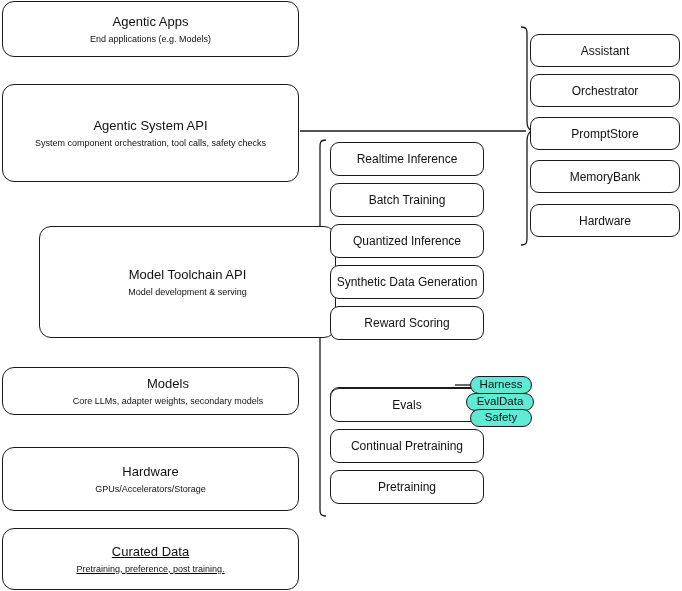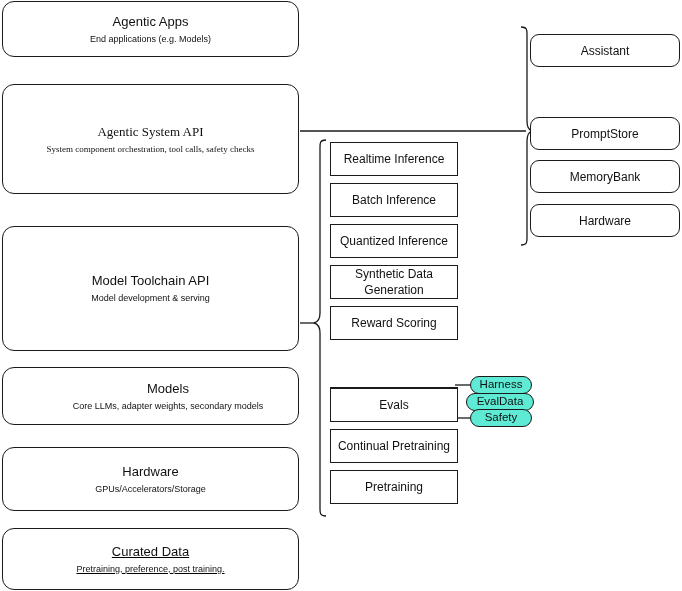--- a/index.html
+++ b/index.html
@@ -45,23 +45,23 @@
     color: #111111;
   }
   
   .layer {
     left: 2px;
     width: 297px;
   }
   
   .cap {
     left: 330px;
-    width: 128px;
+    width: 154px;
     height: 34px;
-    border-radius: 0;
+    border-radius: 9px;
     border-width: 1.3px;
   }
   .cap .title { font-size: 12px; }
   
   .comp {
     left: 530px;
     width: 150px;
     height: 33px;
     border-radius: 9px;
     border-width: 1.3px;
@@ -125,50 +125,50 @@
 
     <line x1="455" y1="385" x2="474" y2="385"></line>
     <line x1="455" y1="418" x2="474" y2="418"></line>
   </svg>
 
   <div class="box layer" style="top:1px; height:56px;">
     <div class="title">Agentic Apps</div>
     <div class="subtitle">End applications (e.g. Models)</div>
   </div>
 
-  <div class="box layer" style="top:84px; height:110px;font-family:Liberation Serif, serif;">
+  <div class="box layer" style="top:84px; height:98px;">
     <div class="title">Agentic System API</div>
     <div class="subtitle">System component orchestration, tool calls, safety checks</div>
   </div>
 
-  <div class="box layer" style="top:226px; height:125px;">
+  <div class="box layer" style="top:226px; height:112px;margin-left:37px;">
     <div class="title">Model Toolchain API</div>
     <div class="subtitle">Model development &amp; serving</div>
   </div>
 
-  <div class="box layer" style="top:367px; height:58px;padding-left:35px;">
+  <div class="box layer" style="top:367px; height:48px;padding-left:35px;">
     <div class="title">Models</div>
     <div class="subtitle">Core LLMs, adapter weights, secondary models</div>
   </div>
 
   <div class="box layer" style="top:447px; height:64px;">
     <div class="title">Hardware</div>
     <div class="subtitle">GPUs/Accelerators/Storage</div>
   </div>
 
   <div class="box layer" style="top:528px; height:62px;text-decoration:underline;">
     <div class="title">Curated Data</div>
     <div class="subtitle">Pretraining, preference, post training.</div>
   </div>
 
   <div class="box cap" style="top:142px;">
     <div class="title">Realtime Inference</div>
   </div>
   <div class="box cap" style="top:183px;">
-    <div class="title">Batch Inference</div>
+    <div class="title">Batch Training</div>
   </div>
   <div class="box cap" style="top:224px;">
     <div class="title">Quantized Inference</div>
   </div>
   <div class="box cap" style="top:265px;">
     <div class="title">Synthetic Data Generation</div>
   </div>
   <div class="box cap" style="top:306px;">
     <div class="title">Reward Scoring</div>
   </div>
@@ -185,20 +185,23 @@
     <div class="title">Pretraining</div>
   </div>
 
   <div class="pill" style="left:470px; top:376px; width:62px;">Harness</div>
   <div class="pill" style="left:466px; top:393px; width:68px;">EvalData</div>
   <div class="pill" style="left:470px; top:409px; width:62px;">Safety</div>
 
   <div class="box comp" style="top:34px;">
     <div class="title">Assistant</div>
   </div>
+  <div class="box comp" style="top:74px;">
+    <div class="title">Orchestrator</div>
+  </div>
   <div class="box comp" style="top:117px;">
     <div class="title">PromptStore</div>
   </div>
   <div class="box comp" style="top:160px;">
     <div class="title">MemoryBank</div>
   </div>
   <div class="box comp" style="top:204px;">
     <div class="title">Hardware</div>
   </div>
 

